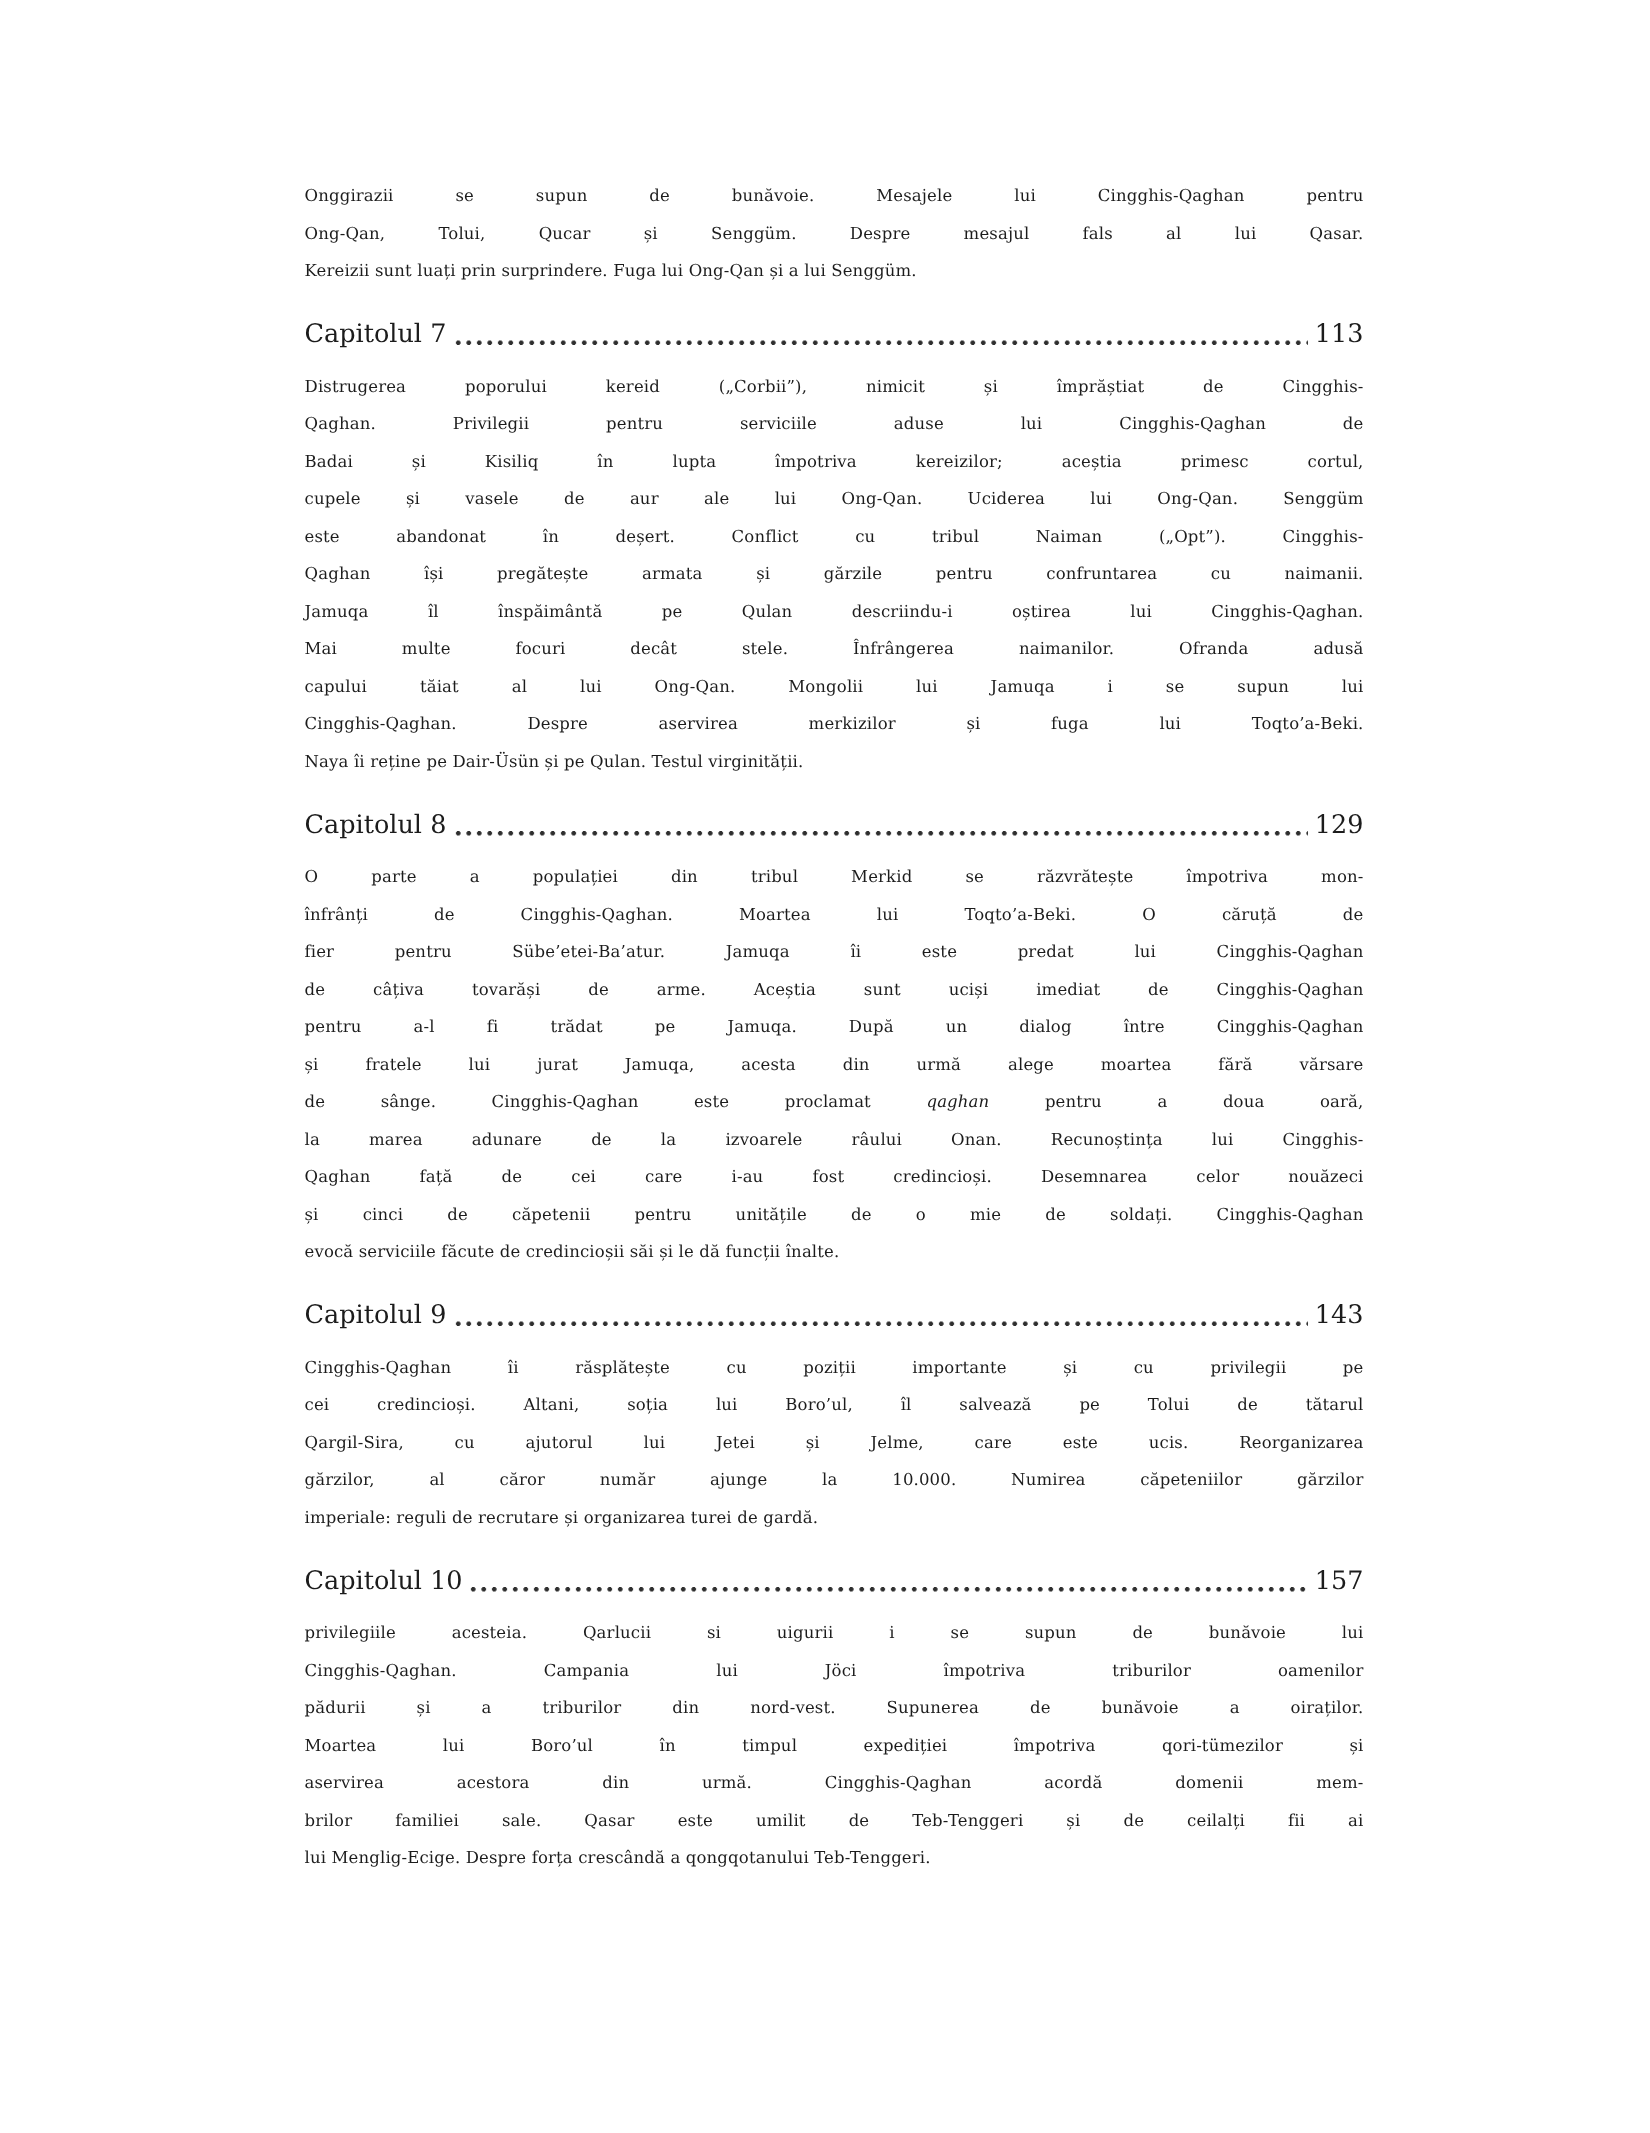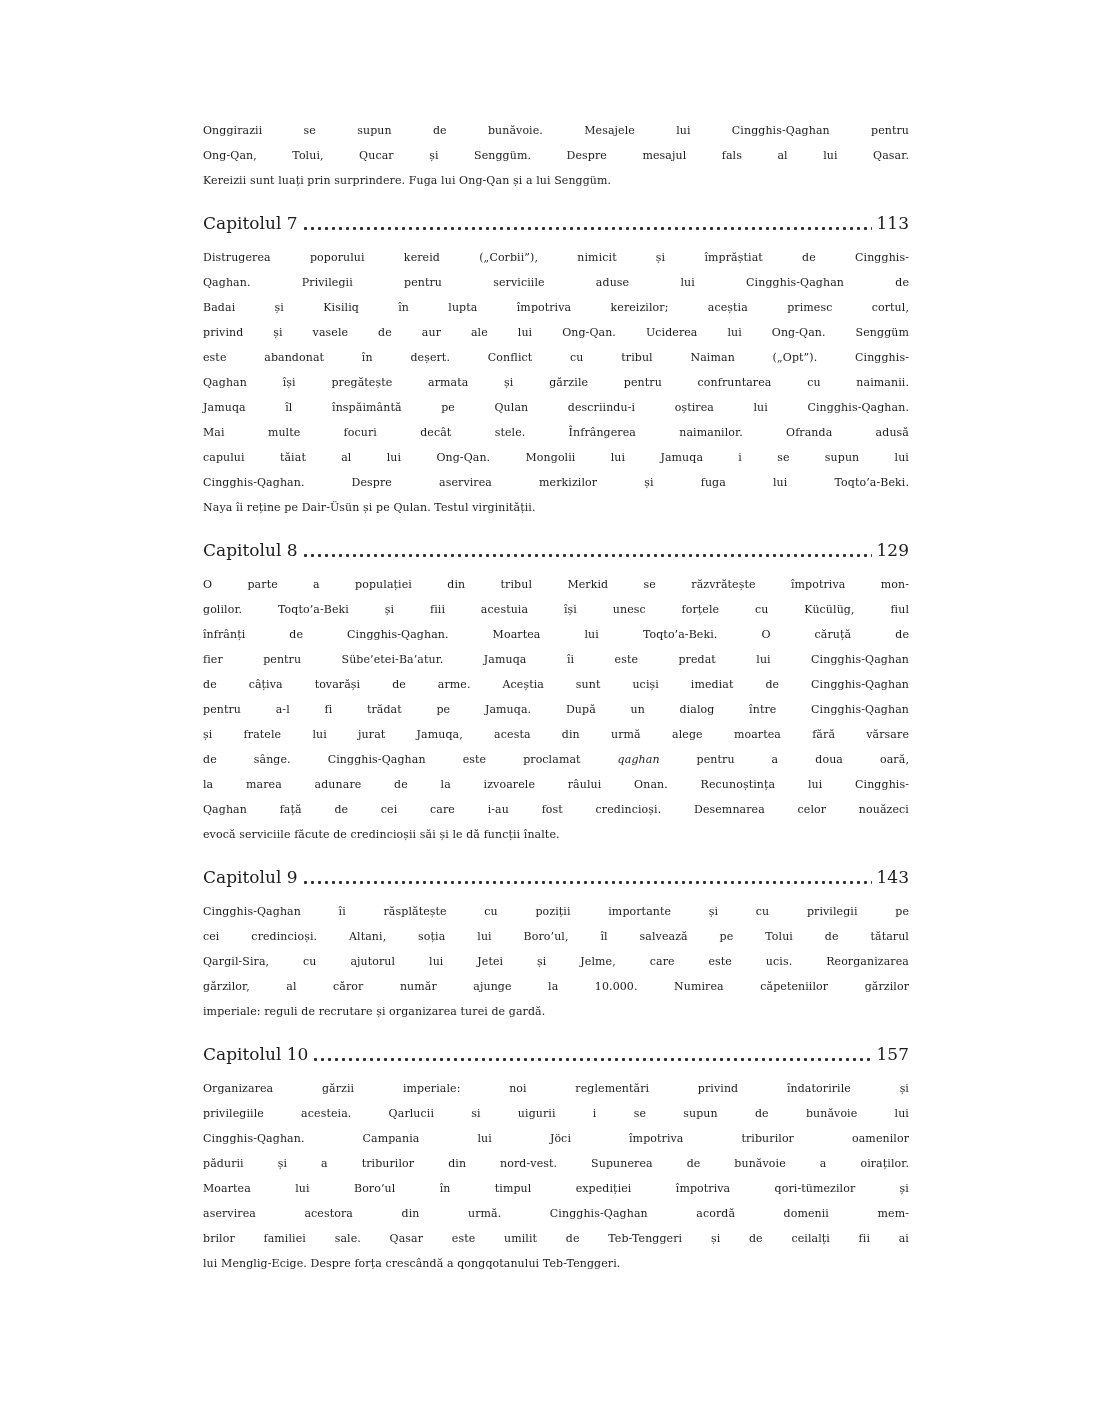--- a/index.html
+++ b/index.html
@@ -71,46 +71,46 @@
 
   <div class="toc-row">
     <span class="toc-title">Capitolul 7</span>
     <span class="leader"></span>
     <span class="toc-page">113</span>
   </div>
   <div class="para">
       <div class="tl"><span>Distrugerea poporului kereid („Corbii”), nimicit și împrăștiat de Cingghis-</span></div>
       <div class="tl"><span>Qaghan. Privilegii pentru serviciile aduse lui Cingghis-Qaghan de</span></div>
       <div class="tl"><span>Badai și Kisiliq în lupta împotriva kereizilor; aceștia primesc cortul,</span></div>
-      <div class="tl"><span>privind și vasele de aur ale lui Ong-Qan. Uciderea lui Ong-Qan. Senggüm</span></div>
+      <div class="tl"><span>cupele și vasele de aur ale lui Ong-Qan. Uciderea lui Ong-Qan. Senggüm</span></div>
       <div class="tl"><span>este abandonat în deșert. Conflict cu tribul Naiman („Opt”). Cingghis-</span></div>
       <div class="tl"><span>Qaghan își pregătește armata și gărzile pentru confruntarea cu naimanii.</span></div>
       <div class="tl"><span>Jamuqa îl înspăimântă pe Qulan descriindu-i oștirea lui Cingghis-Qaghan.</span></div>
       <div class="tl"><span>Mai multe focuri decât stele. Înfrângerea naimanilor. Ofranda adusă</span></div>
       <div class="tl"><span>capului tăiat al lui Ong-Qan. Mongolii lui Jamuqa i se supun lui</span></div>
       <div class="tl"><span>Cingghis-Qaghan. Despre aservirea merkizilor și fuga lui Toqto’a-Beki.</span></div>
       <div class="tl tl-last"><span>Naya îi reține pe Dair-Üsün și pe Qulan. Testul virginității.</span></div>
     </div>
 
   <div class="toc-row">
     <span class="toc-title">Capitolul 8</span>
     <span class="leader"></span>
     <span class="toc-page">129</span>
   </div>
   <div class="para">
       <div class="tl"><span>O parte a populației din tribul Merkid se răzvrătește împotriva mon-</span></div>
-      <div class="tl"><span>golilor. Toqto’a-Beki și fiii acestuia își unesc forțele cu Kücülüg, fiul</span></div>
       <div class="tl"><span>înfrânți de Cingghis-Qaghan. Moartea lui Toqto’a-Beki. O căruță de</span></div>
       <div class="tl"><span>fier pentru Sübe’etei-Ba’atur. Jamuqa îi este predat lui Cingghis-Qaghan</span></div>
       <div class="tl"><span>de câțiva tovarăși de arme. Aceștia sunt uciși imediat de Cingghis-Qaghan</span></div>
       <div class="tl"><span>pentru a-l fi trădat pe Jamuqa. După un dialog între Cingghis-Qaghan</span></div>
       <div class="tl"><span>și fratele lui jurat Jamuqa, acesta din urmă alege moartea fără vărsare</span></div>
       <div class="tl"><span>de sânge. Cingghis-Qaghan este proclamat </span><i>qaghan</i><span> pentru a doua oară,</span></div>
       <div class="tl"><span>la marea adunare de la izvoarele râului Onan. Recunoștința lui Cingghis-</span></div>
       <div class="tl"><span>Qaghan față de cei care i-au fost credincioși. Desemnarea celor nouăzeci</span></div>
+      <div class="tl"><span>și cinci de căpetenii pentru unitățile de o mie de soldați. Cingghis-Qaghan</span></div>
       <div class="tl tl-last"><span>evocă serviciile făcute de credincioșii săi și le dă funcții înalte.</span></div>
     </div>
 
   <div class="toc-row">
     <span class="toc-title">Capitolul 9</span>
     <span class="leader"></span>
     <span class="toc-page">143</span>
   </div>
   <div class="para">
       <div class="tl"><span>Cingghis-Qaghan îi răsplătește cu poziții importante și cu privilegii pe</span></div>
@@ -119,21 +119,20 @@
       <div class="tl"><span>gărzilor, al căror număr ajunge la 10.000. Numirea căpeteniilor gărzilor</span></div>
       <div class="tl tl-last"><span>imperiale: reguli de recrutare și organizarea turei de gardă.</span></div>
     </div>
 
   <div class="toc-row">
     <span class="toc-title">Capitolul 10</span>
     <span class="leader"></span>
     <span class="toc-page">157</span>
   </div>
   <div class="para">
-      <div class="tl"><span>Organizarea gărzii imperiale: noi reglementări privind îndatoririle și</span></div>
       <div class="tl"><span>privilegiile acesteia. Qarlucii si uigurii i se supun de bunăvoie lui</span></div>
       <div class="tl"><span>Cingghis-Qaghan. Campania lui Jöci împotriva triburilor oamenilor</span></div>
       <div class="tl"><span>pădurii și a triburilor din nord-vest. Supunerea de bunăvoie a oiraților.</span></div>
       <div class="tl"><span>Moartea lui Boro’ul în timpul expediției împotriva qori-tümezilor și</span></div>
       <div class="tl"><span>aservirea acestora din urmă. Cingghis-Qaghan acordă domenii mem-</span></div>
       <div class="tl"><span>brilor familiei sale. Qasar este umilit de Teb-Tenggeri și de ceilalți fii ai</span></div>
       <div class="tl tl-last"><span>lui Menglig-Ecige. Despre forța crescândă a qongqotanului Teb-Tenggeri.</span></div>
     </div>
 
 </div>

